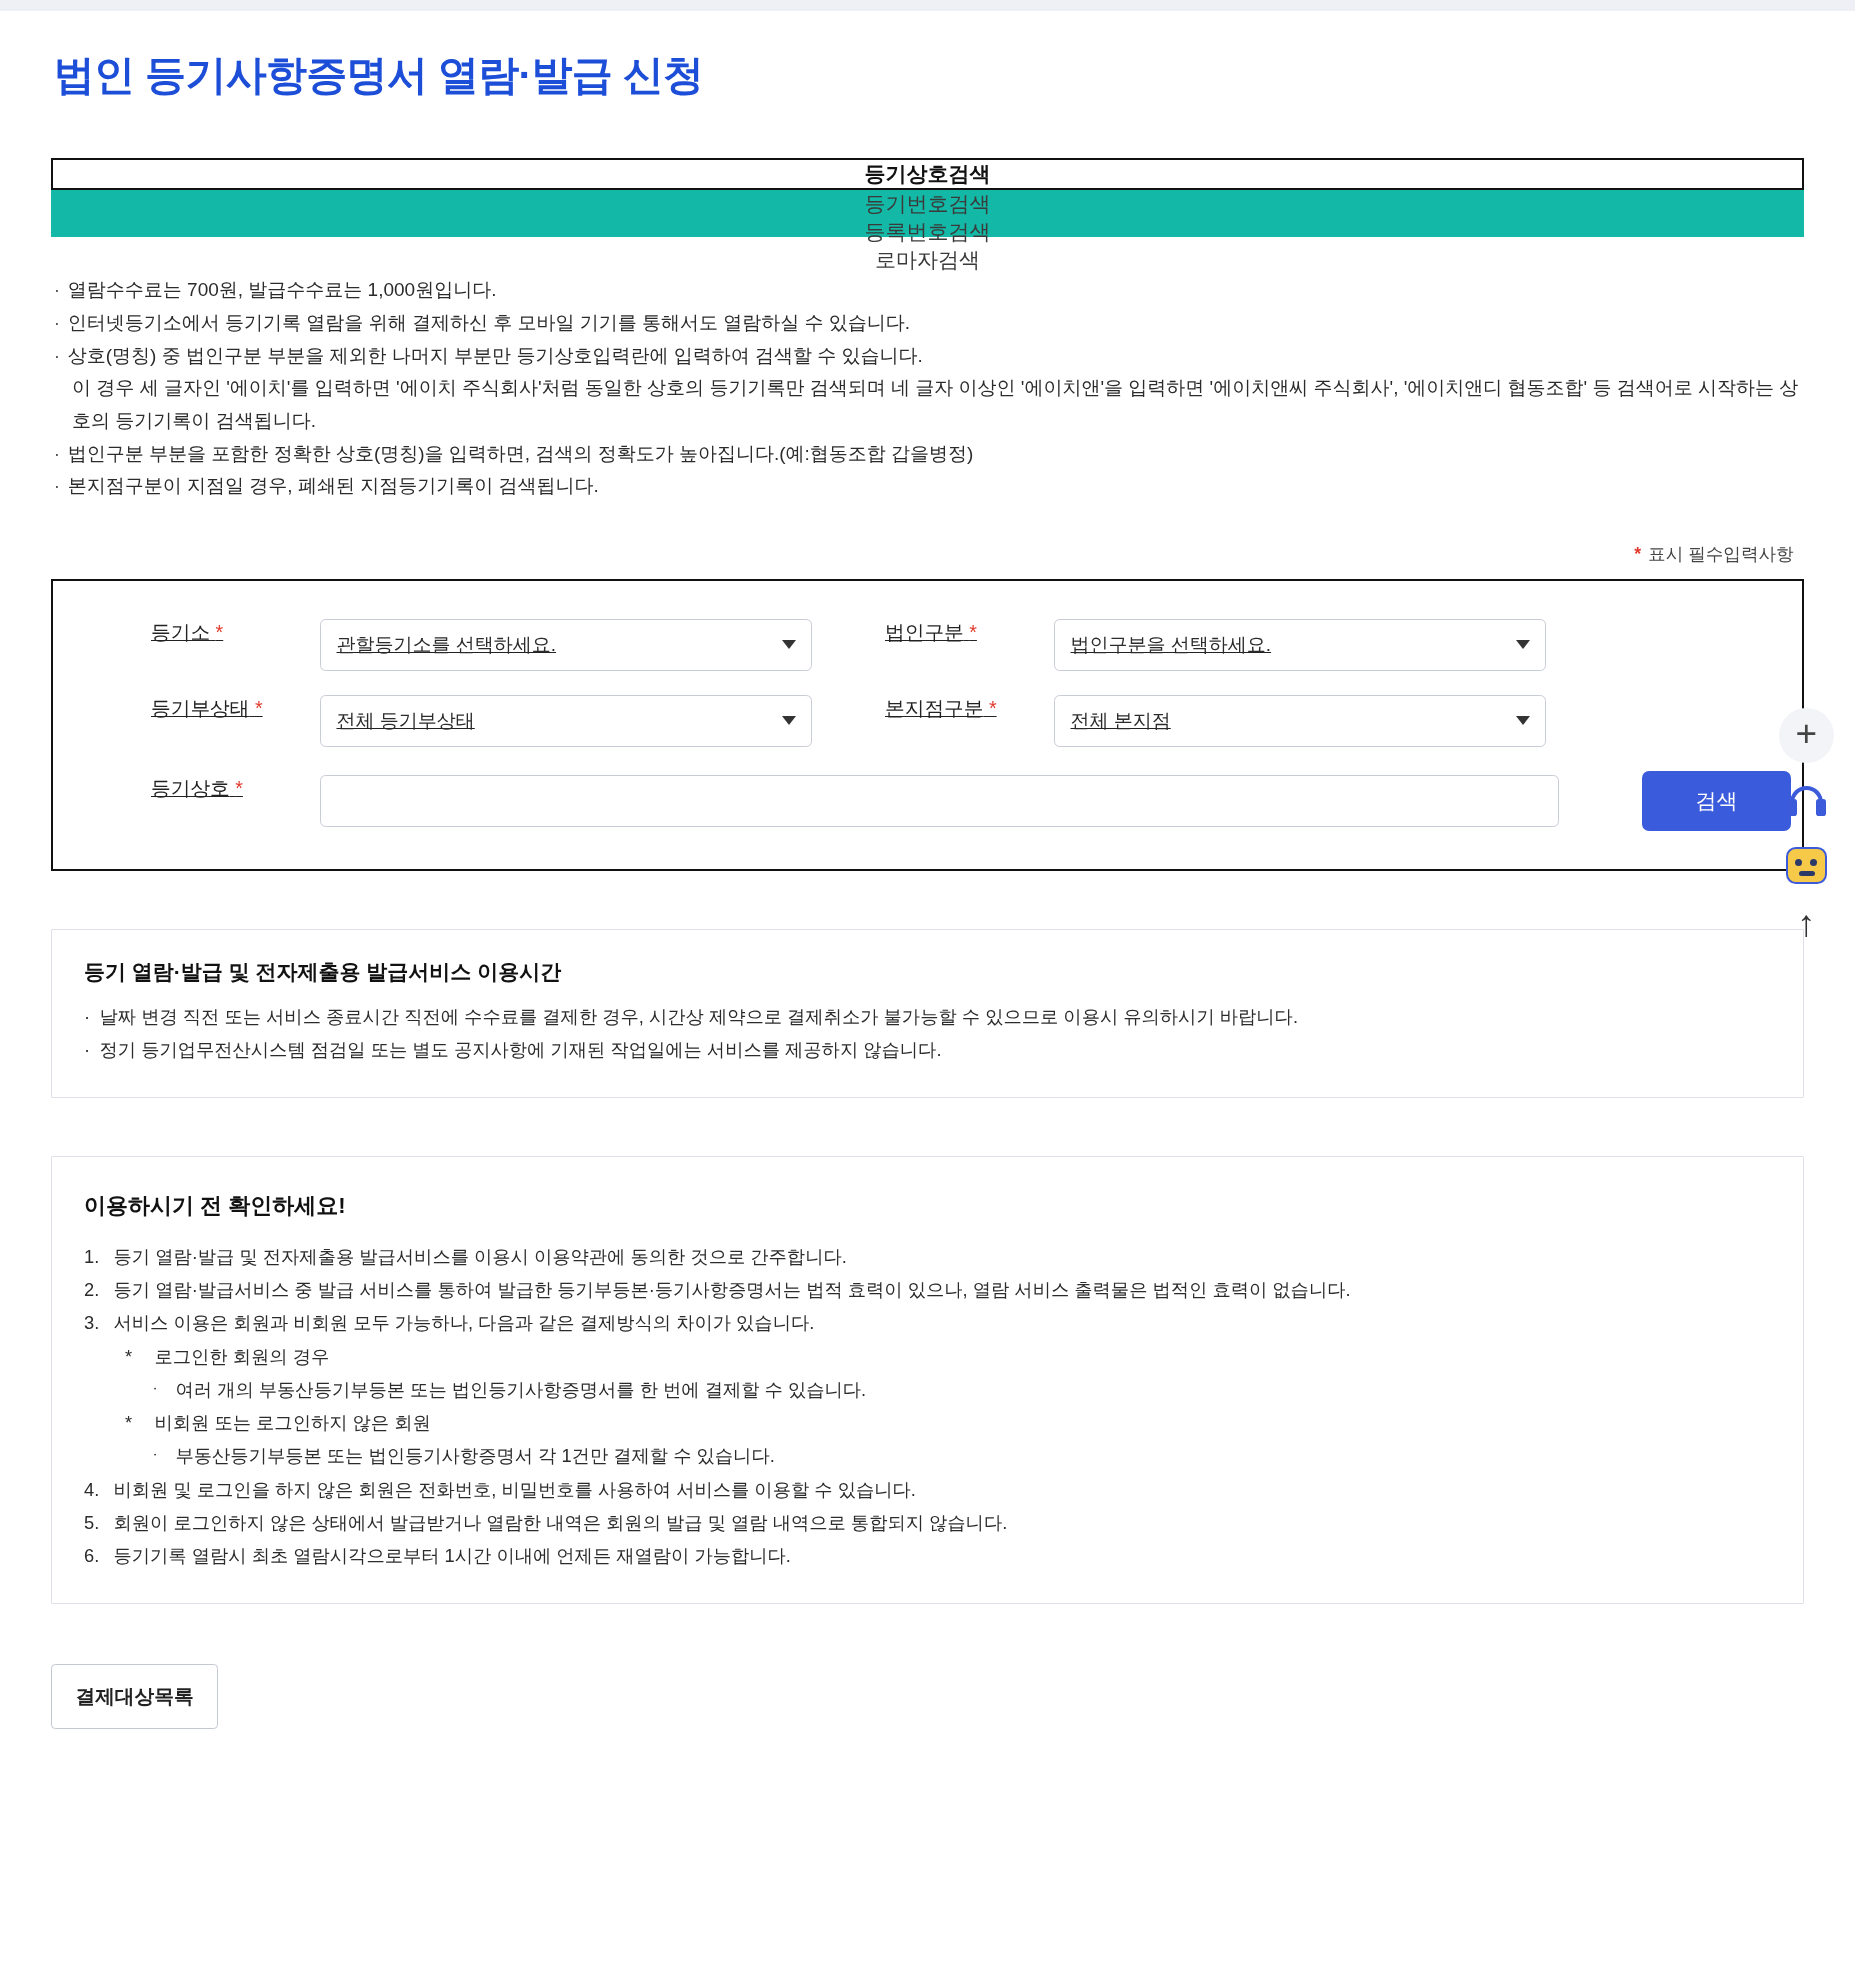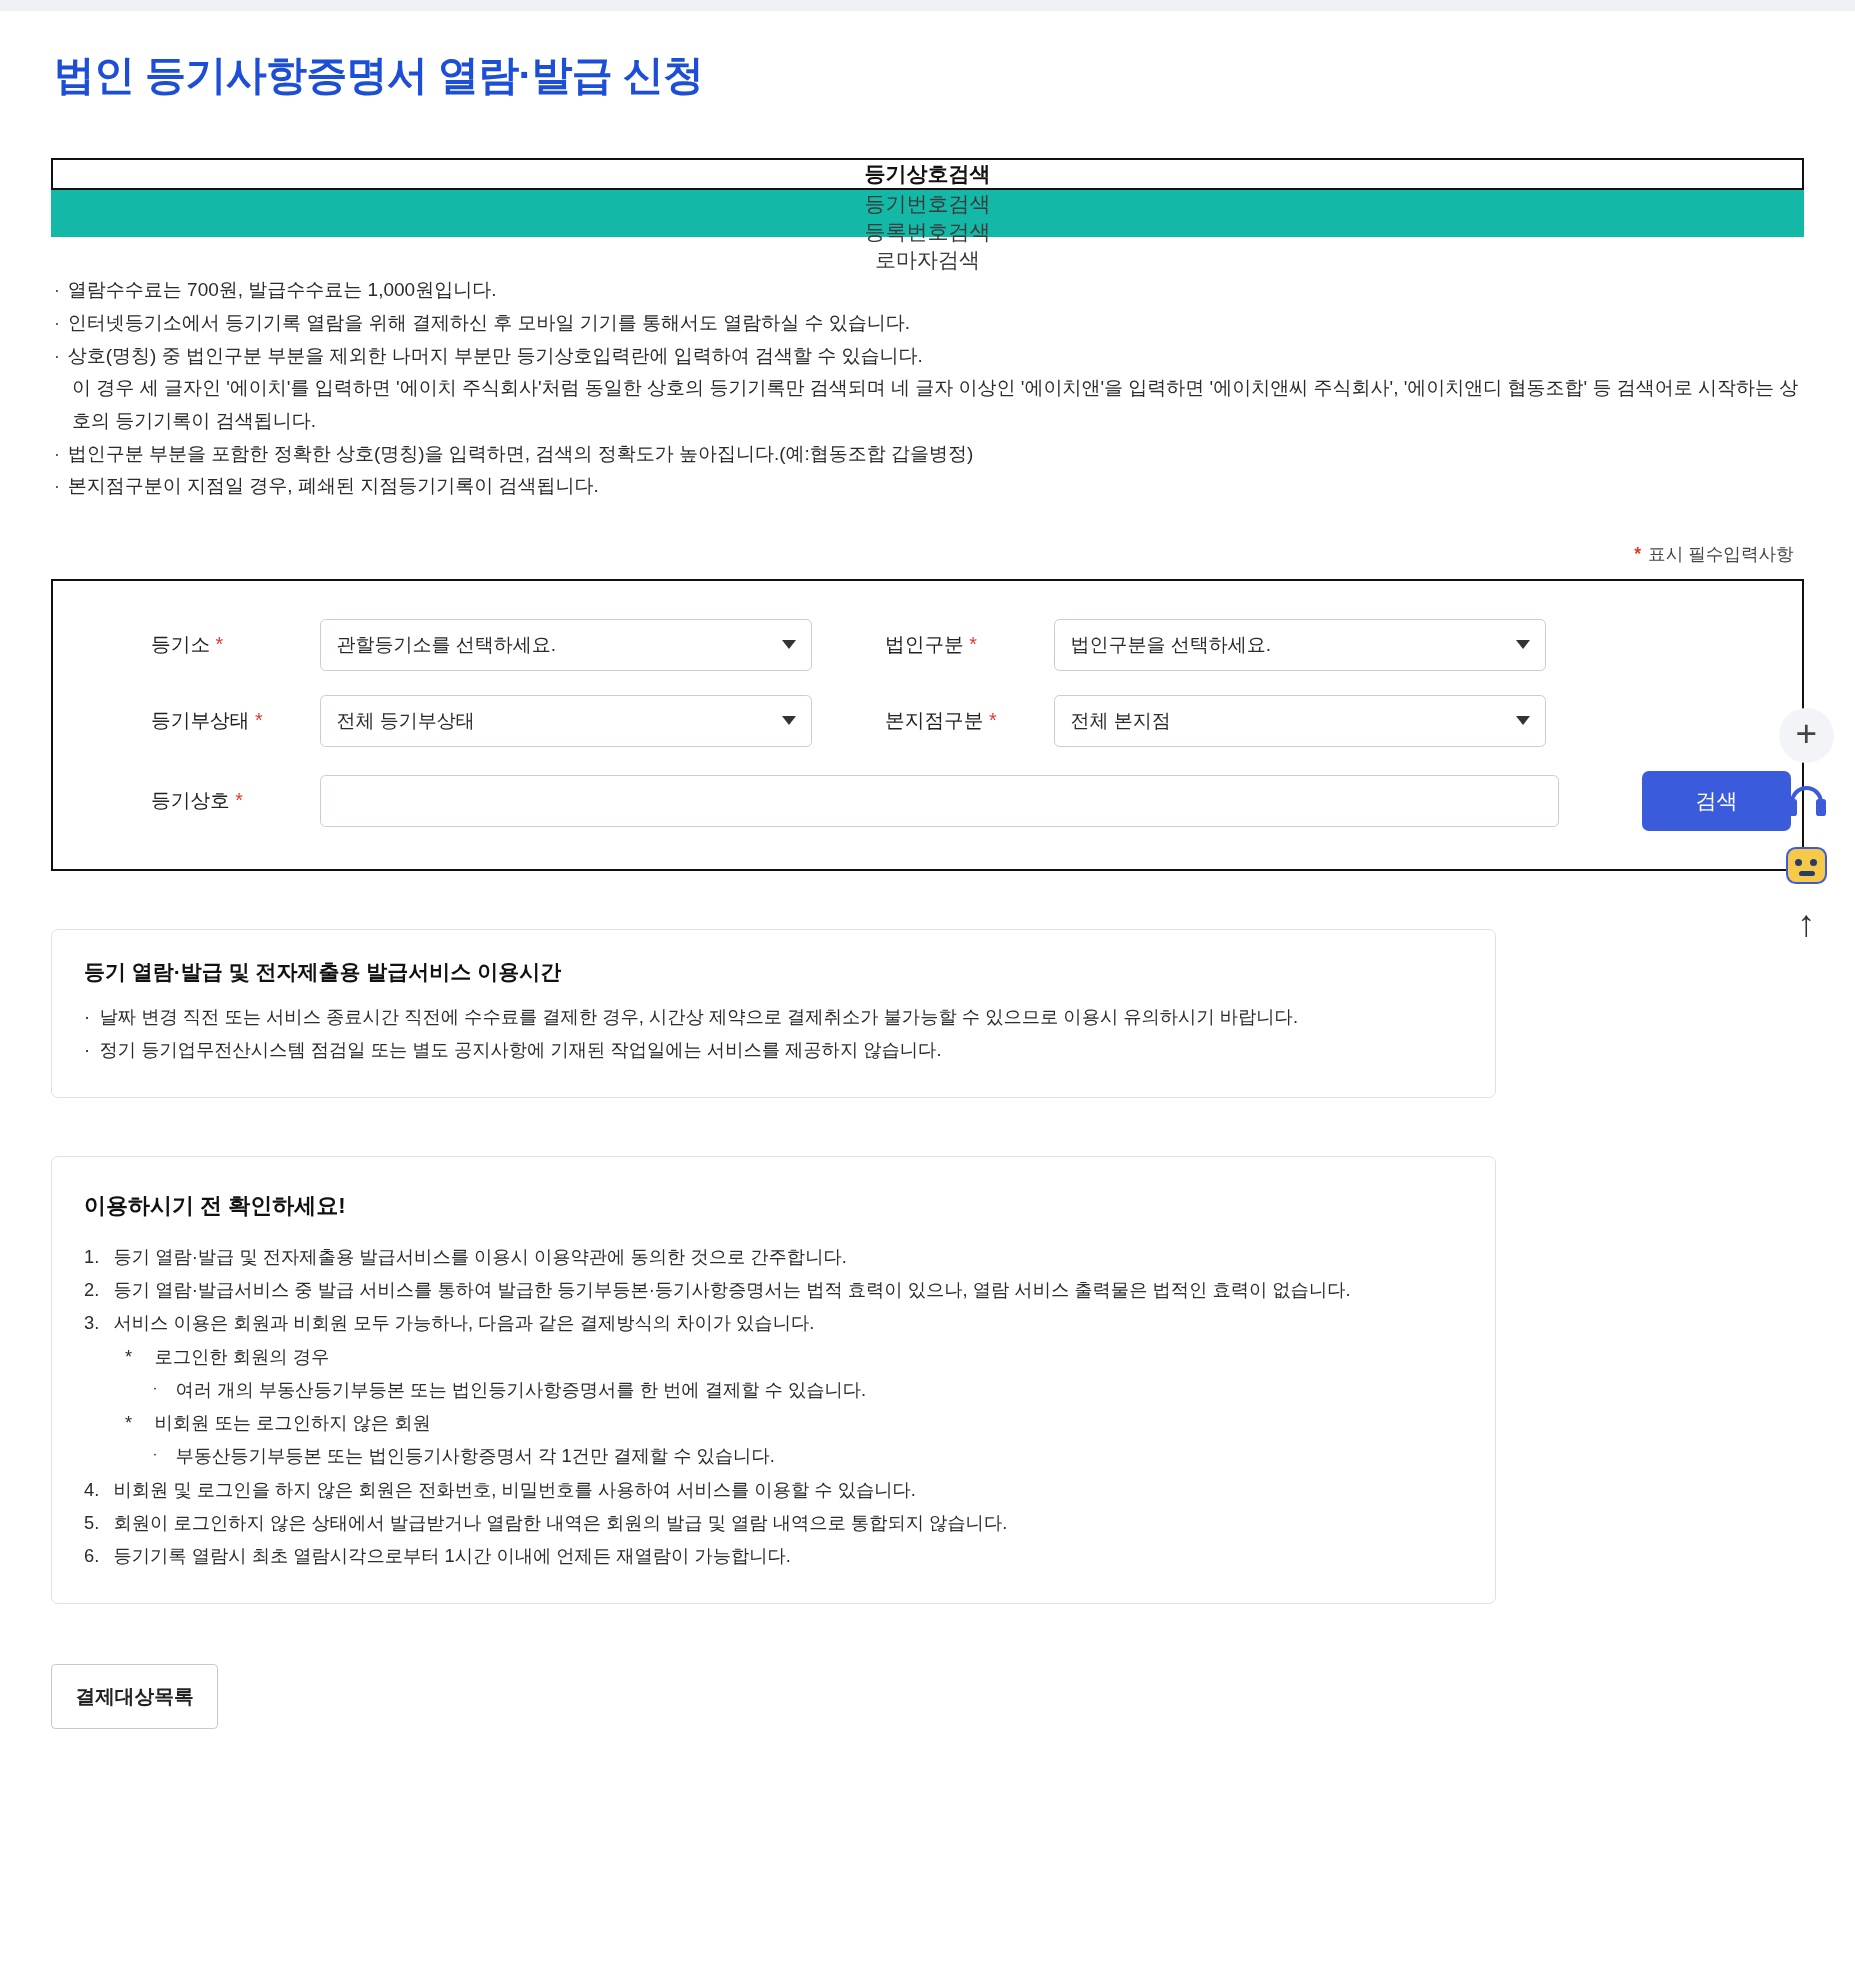--- a/index.html
+++ b/index.html
@@ -114,21 +114,21 @@
   }
   .form-row {
     display: flex;
     align-items: center;
     margin-bottom: 24px;
     padding-left: 98px;
   }
   .form-row:last-child { margin-bottom: 0; }
   .field {
     display: flex;
-    align-items: center;
+    text-decoration: underline;
   }
   .flabel {
     font-size: 19.7px;
     color: #222;
     width: 169px;
     flex: 0 0 169px;
   }
   .flabel .star { color: #e23b2e; }
   .select {
     width: 492px;
@@ -171,23 +171,23 @@
     font-size: 21px;
     border: none;
     border-radius: 7px;
     margin-left: 83px;
     cursor: pointer;
     font-family: "Liberation Sans", sans-serif;
   }
 
   
   .panel {
-    width: 1445px;
+    width: 1753px;
     border: 1.4px solid #dfe1e8;
-    border-radius: 7px;
+    border-radius: 1px;
     margin-top: 58px;
     padding: 28px 32px 31px 32px;
     background: #fff;
   }
   .panel h3 {
     font-size: 21px;
     font-weight: bold;
     margin: 0 0 15.5px 0;
     color: #111;
   }

